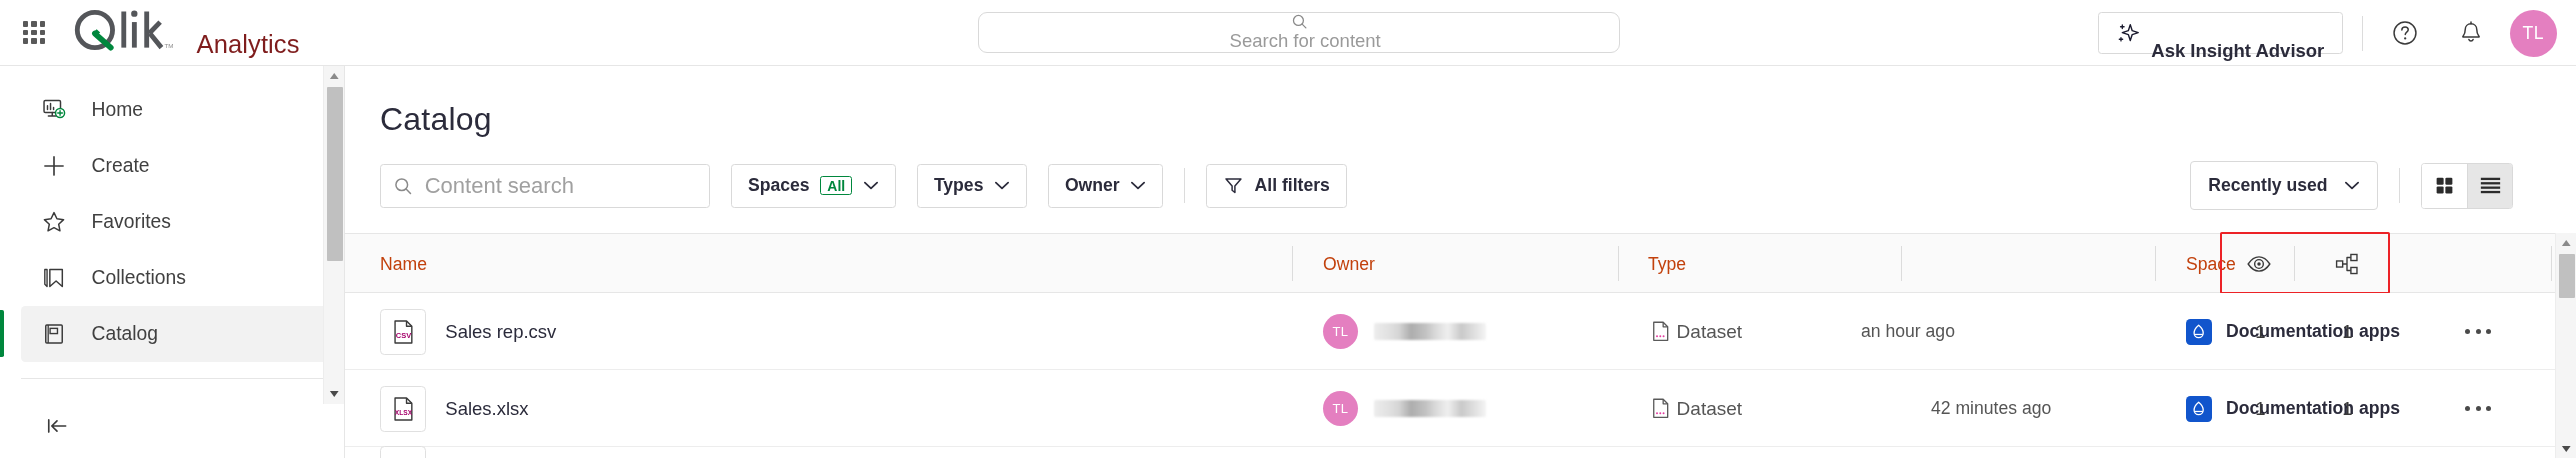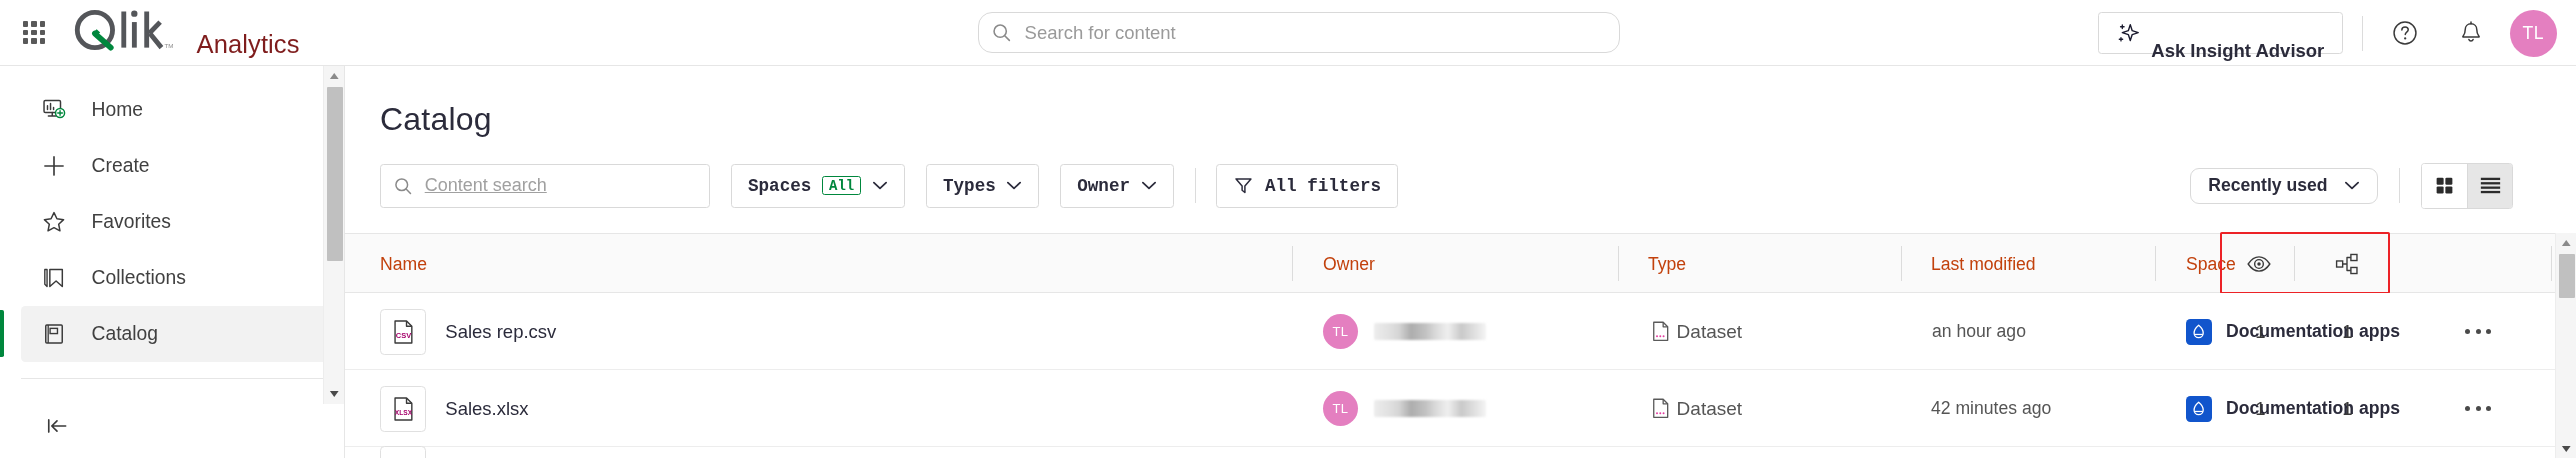--- a/index.html
+++ b/index.html
@@ -37,24 +37,25 @@
     position: relative; width: 104px; height: 46px;
   }
   .brand-analytics {
     font-size: 25.5px; color: #7f1d1d; margin-left: 21px;
     font-weight: 400; letter-spacing: 0.1px;
   }
 
   .global-search {
     position: absolute; left: 978px; top: 12.3px;
     width: 642px; height: 41px;
-    border: 0.9px solid #d9d9d9; border-radius: 14px;
+    border: 0.9px solid #d9d9d9; border-radius: 9px;
     background: #fff;
     display: flex; align-items: center; padding: 0 12.3px;
     cursor: text;
+    flex-direction: column;
   }
   .global-search .ph {
     font-size: 18.5px; color: #9a9a9a; margin-left: 12.3px;
   }
 
   .topbar-right {
     position: absolute; right: 19.3px; top: 0; height: 66px;
     display: flex; align-items: center; gap: 0;
   }
   .insight-btn {
@@ -140,40 +141,40 @@
   }
 
   .filterbar {
     position: relative; margin: 24.6px 0 0 35px; height: 46px;
     display: flex; align-items: center;
   }
   .content-search {
     width: 330px; height: 44px; border: 0.9px solid #d9d9d9; border-radius: 3.5px;
     display: flex; align-items: center; padding: 0 12.3px; cursor: text;
   }
-  .content-search .ph { font-size: 18px; color: #a0a0a0; margin-left: 11.4px; text-decoration: underline; }
+  .content-search .ph { font-size: 22px; color: #a0a0a0; margin-left: 11.4px; }
 
   .fbtn {
     height: 44px; border: 0.9px solid #d9d9d9; border-radius: 3.5px;
     background: #fff; display: flex; align-items: center; gap: 10.5px;
-    padding: 0 16px; margin-left: 21px; cursor: pointer; font-family: Liberation Mono, monospace;
+    padding: 0 16px; margin-left: 21px; cursor: pointer;
   }
   .fbtn .lbl { font-size: 17.6px; color: #2b2b3b; font-weight: 600; white-space: nowrap; }
   .badge-all {
     border: 0.9px solid #00873d; color: #00873d; border-radius: 2.6px;
     font-size: 14px; padding: 1.8px 6.2px; line-height: 1; font-weight: 600;
   }
   .fsep { width: 0.9px; height: 35px; background: #dcdcdc; margin-left: 21px; }
 
   .filterbar-right {
     position: absolute; right: 42px; top: 0; height: 46px;
     display: flex; align-items: center;
   }
   .sortbtn {
-    height: 36px; border: 0.9px solid #d9d9d9; border-radius: 9px;
+    height: 49px; border: 0.9px solid #d9d9d9; border-radius: 4px;
     background: #fff; display: flex; align-items: center; gap: 16px;
     padding: 0 17.6px; cursor: pointer;
   }
   .sortbtn .lbl { font-size: 17.6px; color: #2b2b3b; font-weight: 600; white-space: nowrap; }
   .viewtoggle {
     display: flex; margin-left: 21px;
     border: 0.9px solid #d9d9d9; border-radius: 3.5px; overflow: hidden;
   }
   .vt {
     width: 45px; height: 44px; display: flex; align-items: center;
@@ -488,21 +489,20 @@
 
   <div class="tablewrap">
 
     <div class="thead">
       <div class="th" style="left:35px">Name</div>
       <div class="th-div" style="left:947px"></div>
       <div class="th" style="left:978px">Owner</div>
       <div class="th-div" style="left:1273px"></div>
       <div class="th" style="left:1303px">Type</div>
       <div class="th-div" style="left:1556px"></div>
-      <div class="th" style="left:1586px">Last modified</div>
       <div class="th-div" style="left:1810px"></div>
       <div class="th" style="left:1841px">Space</div>
       <div class="th-div" style="left:2206px"></div>
 
       <div class="hdr-ico" style="left:1881px">
         <svg width="26" height="26" viewBox="0 0 30 30">
           <path d="M2.5 15 C6.5 9 10.8 6.8 15 6.8 C19.2 6.8 23.5 9 27.5 15 C23.5 21 19.2 23.2 15 23.2 C10.8 23.2 6.5 21 2.5 15 Z" fill="none" stroke="#3a3a3a" stroke-width="1.6"></path>
           <circle cx="15" cy="15" r="5" fill="none" stroke="#3a3a3a" stroke-width="1.6"></circle>
           <circle cx="15" cy="15" r="2" fill="#3a3a3a"></circle>
         </svg>
@@ -543,21 +543,21 @@
         <svg width="24.6" height="24.6" viewBox="0 0 30 30">
           <path d="M7 4 L18.5 4 L24 9.5 L24 26 L7 26 Z" fill="none" stroke="#5a5a5a" stroke-width="1.6" stroke-linejoin="round"></path>
           <path d="M18.5 4 L18.5 9.5 L24 9.5" fill="none" stroke="#5a5a5a" stroke-width="1.6" stroke-linejoin="round"></path>
           <circle cx="11" cy="21" r="1.2" fill="#e33fa1"></circle>
           <circle cx="15" cy="21" r="1.2" fill="#e33fa1"></circle>
           <circle cx="19" cy="21" r="1.2" fill="#e33fa1"></circle>
         </svg>
         <span class="type-text">Dataset</span>
       </div>
 
-      <div class="cell" style="left:1587px">
+      <div class="cell" style="left:1516px">
         <span class="mod-text">an hour ago</span>
       </div>
 
       <div class="cell" style="left:1841px">
         <span class="space-ico">
           <svg width="19.3" height="19.3" viewBox="0 0 22 22">
             <path d="M11 3.6 C7.4 6.6 5.8 9.6 5.8 12.4 C5.8 15.4 8.1 17.8 11 17.8 C13.9 17.8 16.2 15.4 16.2 12.4 C16.2 9.6 14.6 6.6 11 3.6 Z" fill="none" stroke="#fff" stroke-width="1.5" stroke-linejoin="round"></path>
             <path d="M6.2 14.2 L15.8 14.2" stroke="#fff" stroke-width="1.4"></path>
           </svg>
         </span>

